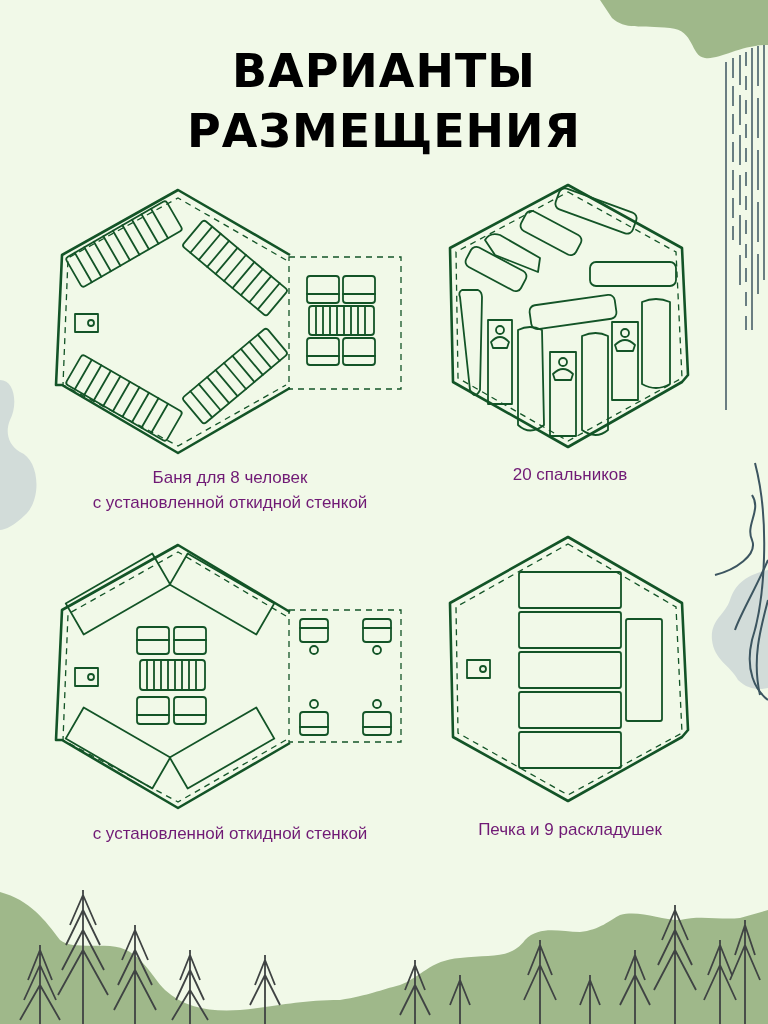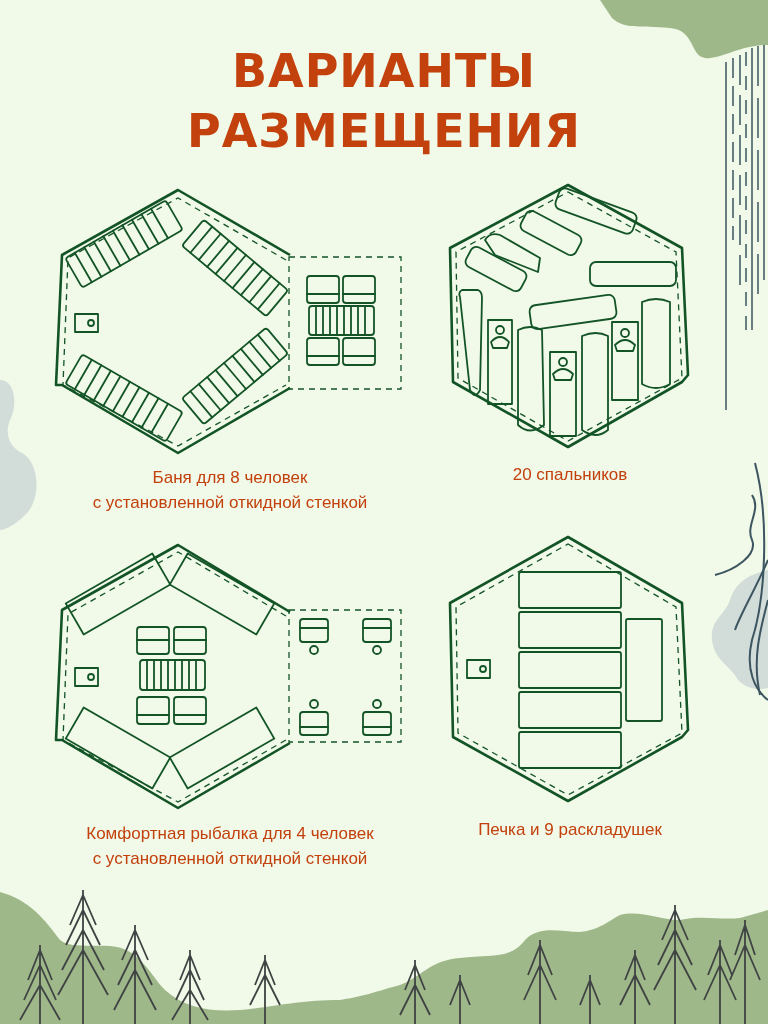--- a/index.html
+++ b/index.html
@@ -3,27 +3,27 @@
 <meta charset="utf-8">
 <style>
   html, body { margin: 0; padding: 0; }
   body {
     width: 768px; height: 1024px; overflow: hidden; position: relative;
     background: #f1f9e8;
     font-family: "DejaVu Sans", sans-serif;
   }
   .title {
     position: absolute; left: 0; width: 768px; text-align: center;
-    color: #c2410c; font-weight: bold; font-family: "DejaVu Sans", sans-serif;
+    color: #000000; font-weight: bold; font-family: "DejaVu Sans", sans-serif;
     letter-spacing: 1px;
   }
   .title.l1 { top: 44px; font-size: 46px; }
   .title.l2 { top: 104px; font-size: 46px; }
   .caption {
-    position: absolute; text-align: center; color: #c2410c;
+    position: absolute; text-align: center; color: #701a75;
     font-size: 17px; line-height: 25px; font-family: "Liberation Sans", sans-serif;
   }
   svg.layer { position: absolute; left: 0; top: 0; }
   .st { fill: none; stroke: #135427; stroke-width: 1.8; stroke-linejoin: round; stroke-linecap: round; }
   .thick { fill: none; stroke: #135427; stroke-width: 2.6; stroke-linejoin: round; }
   .dash { fill: none; stroke: #135427; stroke-width: 1.3; stroke-dasharray: 6 5; }
 </style>
 </head>
 <body>
 
@@ -193,18 +193,17 @@
 </svg>
 
 <div class="caption" style="left:40px; top:465px; width:380px;">
   <div>Баня для 8 человек</div>
   <div>с установленной откидной стенкой</div>
 </div>
 <div class="caption" style="left:440px; top:462px; width:260px;">
   <div>20 спальников</div>
 </div>
 <div class="caption" style="left:30px; top:821px; width:400px;">
-  <div>Комфортная рыбалка для 4 человек</div>
   <div>с установленной откидной стенкой</div>
 </div>
 <div class="caption" style="left:440px; top:817px; width:260px;">
   <div>Печка и 9 раскладушек</div>
 </div>
 
 </body></html>

